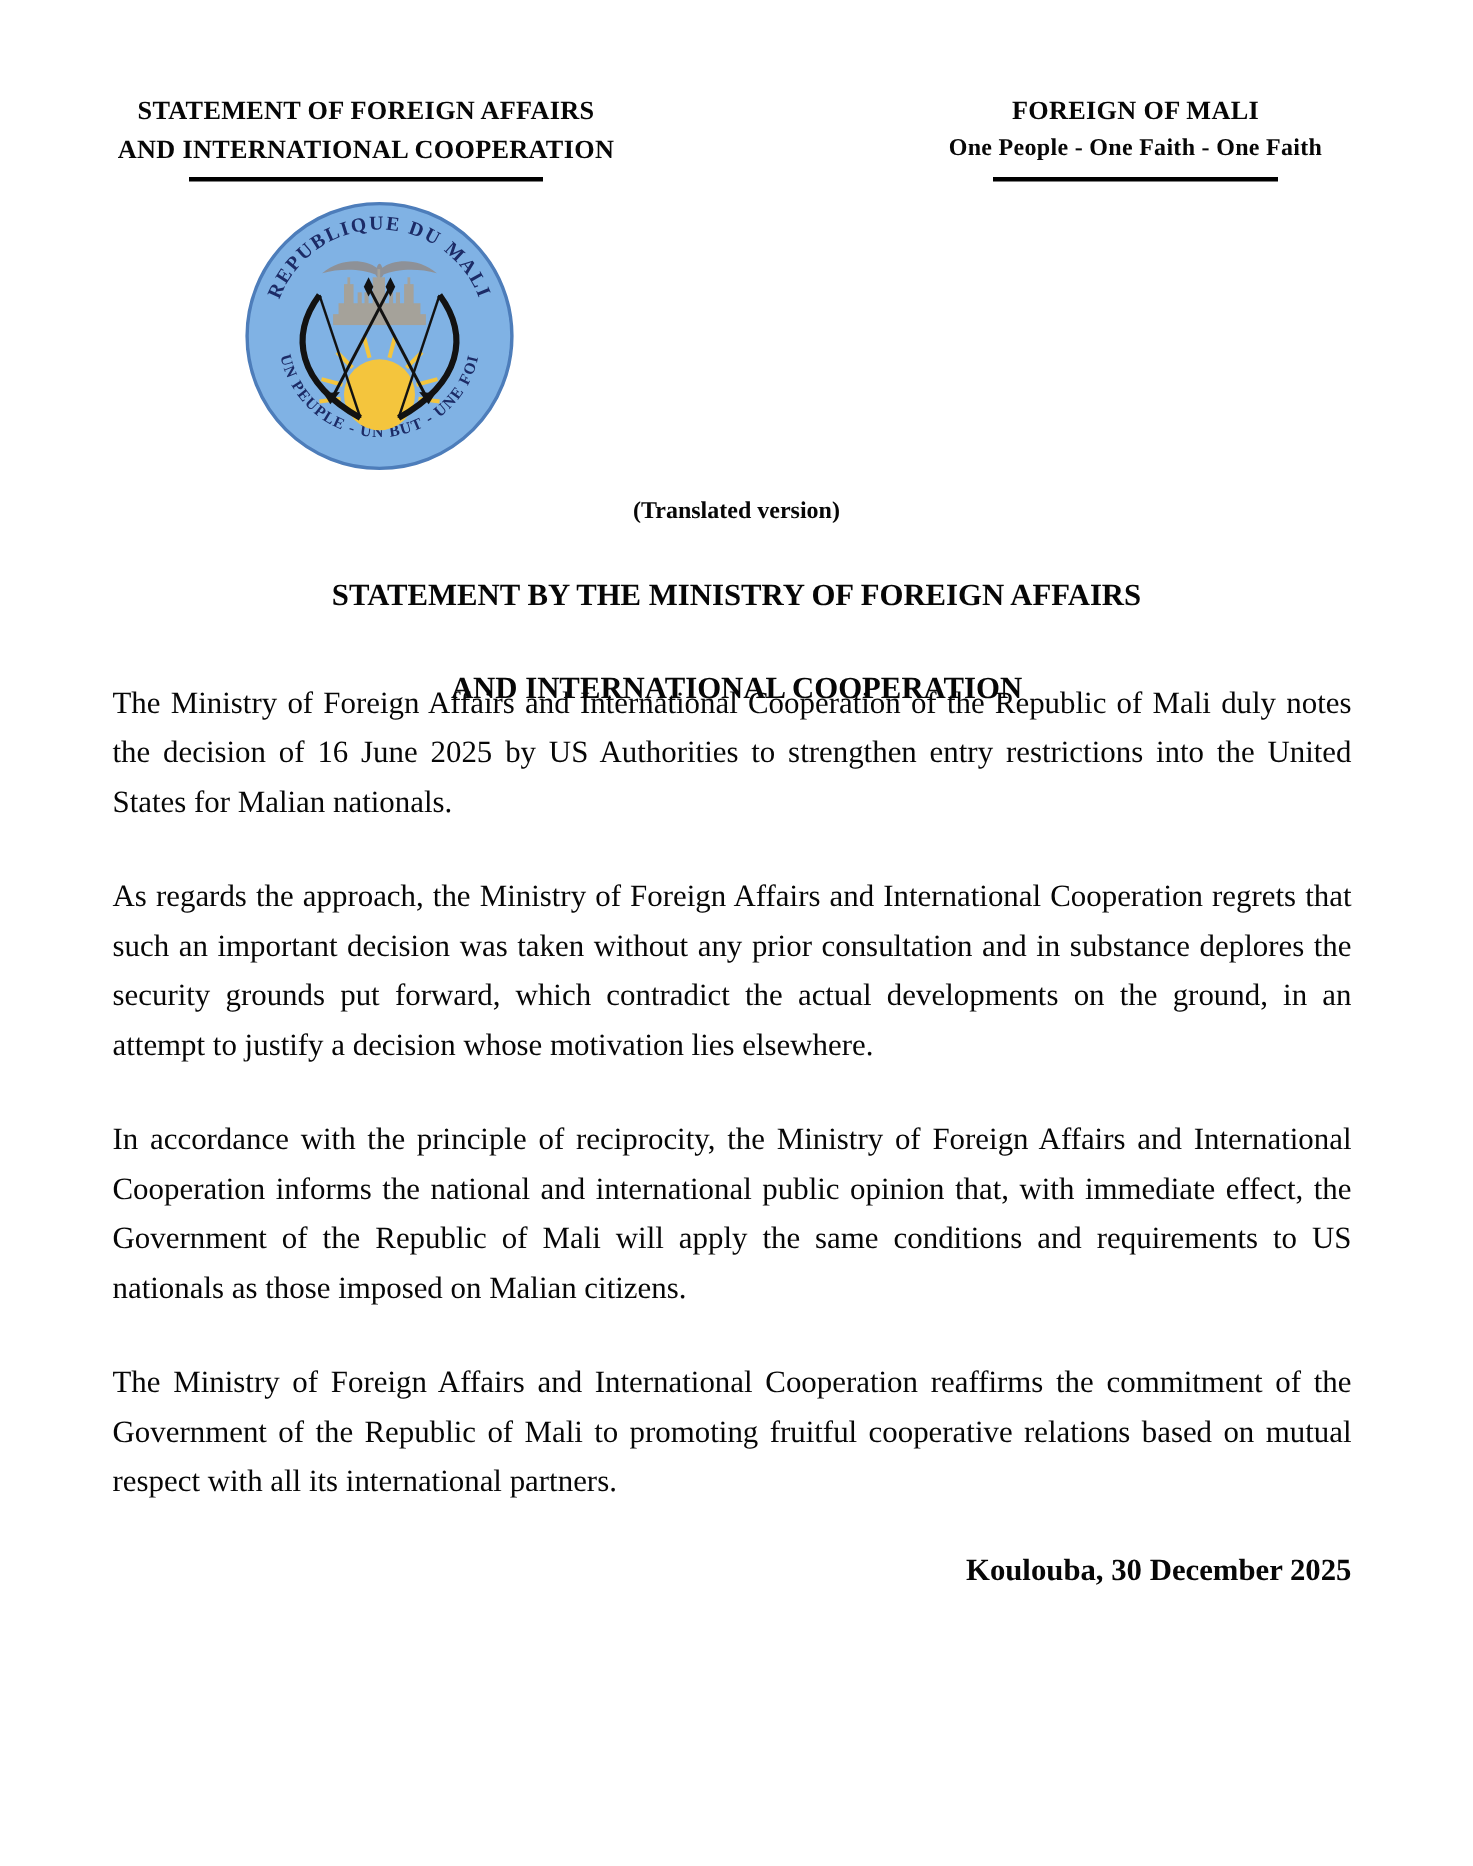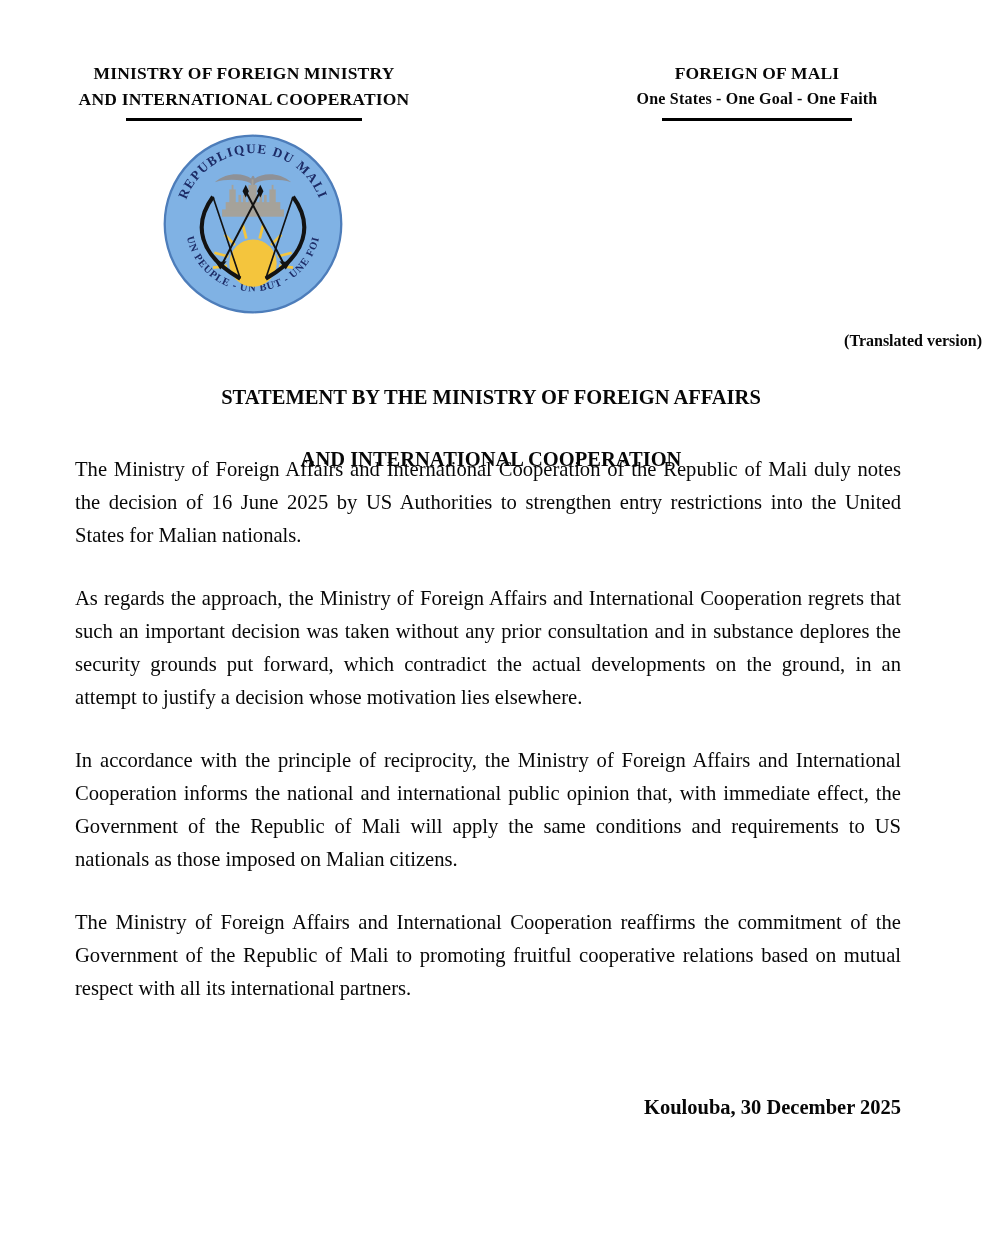--- a/index.html
+++ b/index.html
@@ -59,21 +59,20 @@
     position: absolute;
     left: 0;
     top: 330px;
     width: 100%;
     text-align: center;
   }
   .translated-note {
     font-weight: 700;
     font-size: 16px;
     line-height: 21px;
-    text-align: right;
   }
   .doc-title {
     margin: 5px 0 0;
     font-size: 20.5px;
     font-weight: 700;
     line-height: 29.5px;
   }
   .title-line { display: block; margin-top: 32px; }
 
   
@@ -87,40 +86,40 @@
     margin: 0 0 30px 0;
     font-size: 20.6px;
     line-height: 33px;
     text-align: justify;
   }
 
   
   .dateline {
     position: absolute;
     right: 81px;
-    top: 1096px;
+    top: 1036px;
     font-weight: 700;
     font-size: 20.5px;
     white-space: nowrap;
   }
 </style>
 </head>
 <body>
 
 <div class="page">
 
   <div class="lh-block lh-left">
-    <div class="lh-line">MINISTRY OF FOREIGN MINISTRY</div>
+    <div class="lh-line">STATEMENT OF FOREIGN AFFAIRS</div>
     <div class="lh-line">AND INTERNATIONAL COOPERATION</div>
     <div class="lh-rule lh-rule-left"></div>
   </div>
 
   <div class="lh-block lh-right">
     <div class="lh-line">FOREIGN OF MALI</div>
-    <div class="lh-line lh-motto">One States - One Goal - One Faith</div>
+    <div class="lh-line lh-motto">One People - One Faith - One Faith</div>
     <div class="lh-rule lh-rule-right"></div>
   </div>
 
   <div class="emblem">
     <svg viewBox="0 0 200 200" width="182" height="182" aria-hidden="true">
       <defs>
         <path id="sealTop" d="M 22 100 A 78 78 0 0 1 178 100"></path>
         <path id="sealBottom" d="M 26 100 A 74 74 0 0 0 174 100"></path>
       </defs>
 

